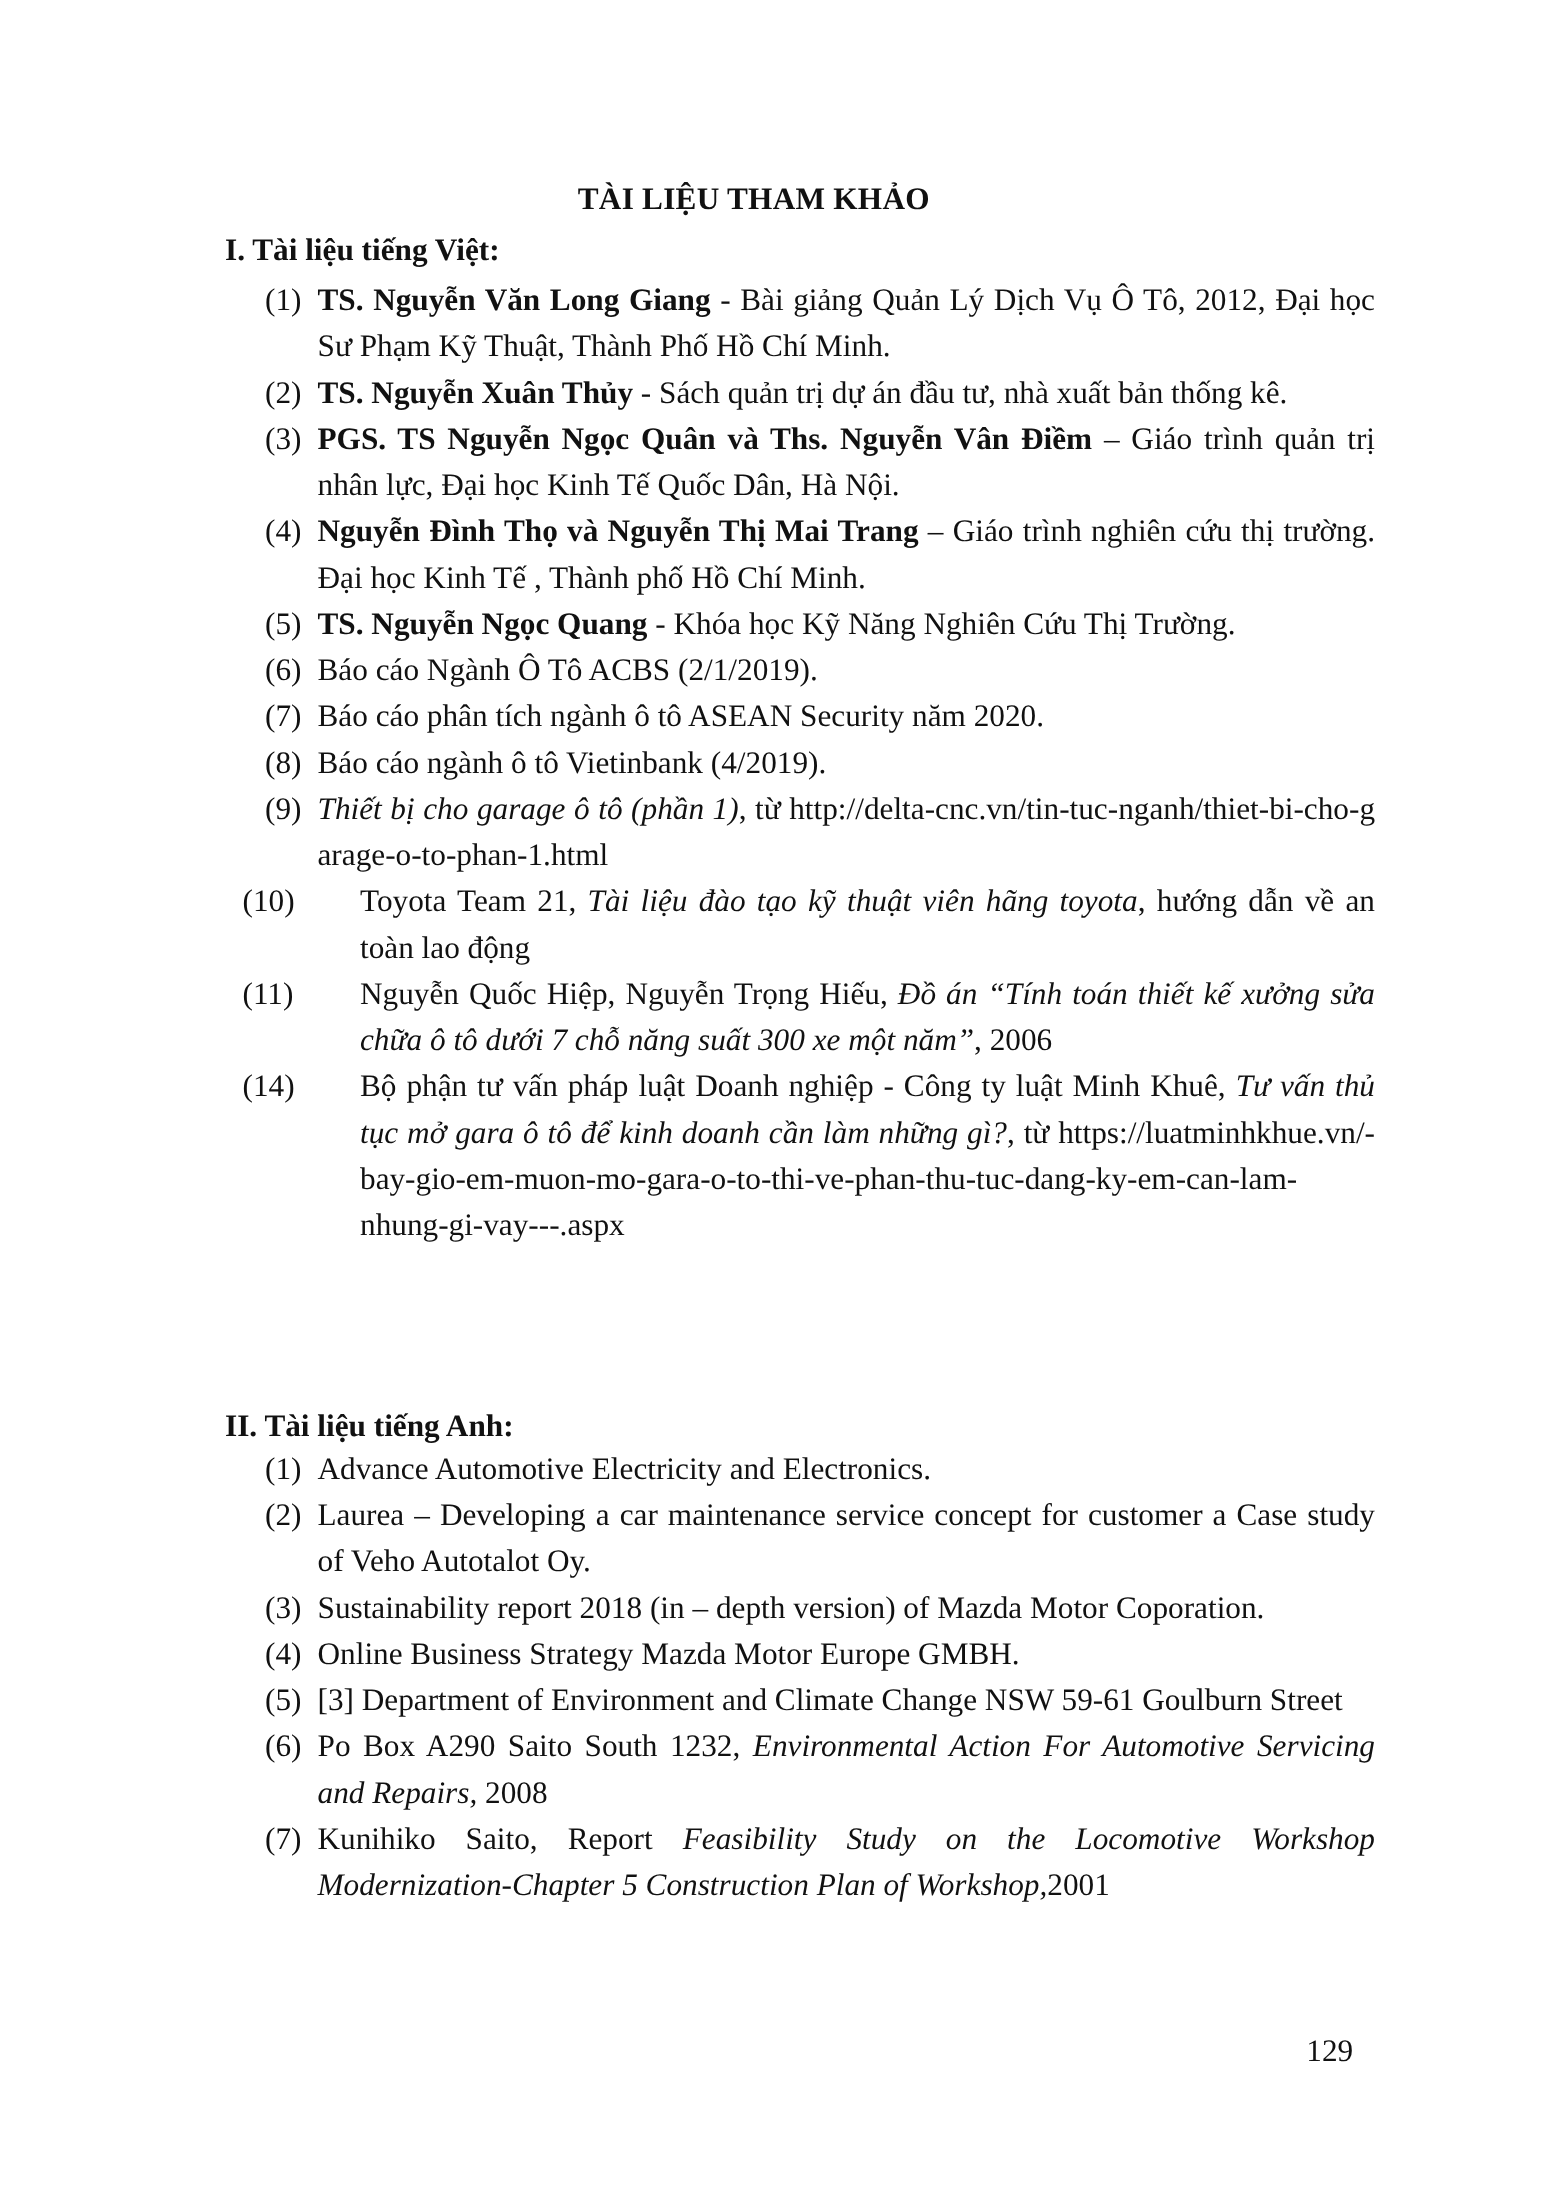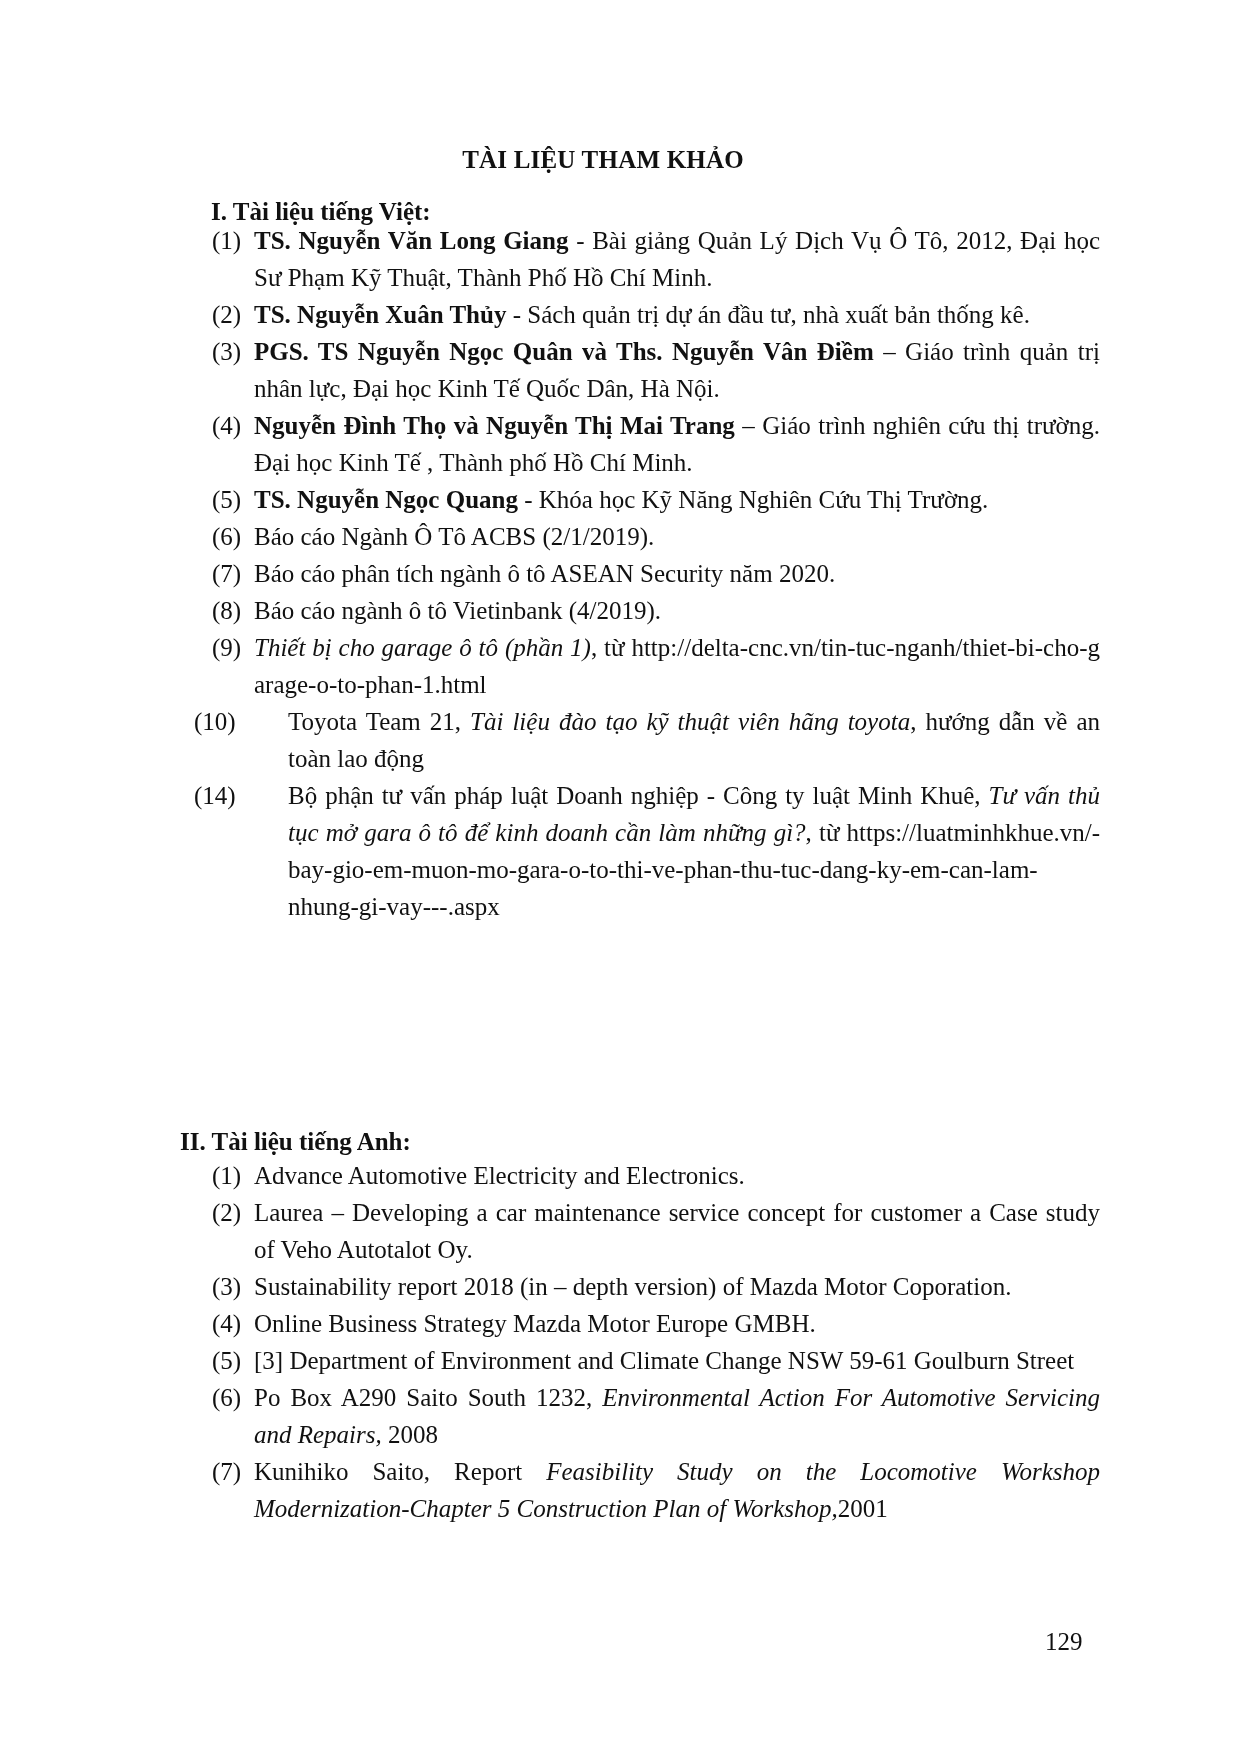--- a/index.html
+++ b/index.html
@@ -17,21 +17,21 @@
   .ref.double .body { margin-left: 108px; }
   .bold { font-weight: bold; }
   .ital { font-style: italic; }
   .page-number { position: absolute; top: 1628px; left: 1045px; font-size: 25px; text-align: right; }
 </style>
 </head>
 <body>
 
 <div class="page-title">TÀI LIỆU THAM KHẢO</div>
 
-<div class="section-heading" style="top:198px;margin-left:31px;">I. Tài liệu tiếng Việt:</div>
+<div class="section-heading" style="top:187px;">I. Tài liệu tiếng Việt:</div>
 
 <div class="ref-list" style="top:222px;">
   <div class="ref single">
     <span class="num">(1)</span>
     <span class="body"><span class="bold">TS. Nguyễn Văn Long Giang</span><span> - Bài giảng Quản Lý Dịch Vụ Ô Tô, 2012, Đại học Sư Phạm Kỹ Thuật, Thành Phố Hồ Chí Minh.</span></span>
   </div>
   <div class="ref single">
     <span class="num">(2)</span>
     <span class="body"><span class="bold">TS. Nguyễn Xuân Thủy</span><span> - Sách quản trị dự án đầu tư, nhà xuất bản thống kê.</span></span>
   </div>
@@ -61,20 +61,24 @@
   </div>
   <div class="ref single">
     <span class="num">(9)</span>
     <span class="body" style="word-break: break-all;"><span class="ital">Thiết bị cho garage ô tô (phần 1)</span><span>, từ http://delta-cnc.vn/tin-tuc-nganh/thiet-bi-cho-garage-o-to-phan-1.html</span></span>
   </div>
   <div class="ref double">
     <span class="num">(10)</span>
     <span class="body"><span>Toyota Team 21, </span><span class="ital">Tài liệu đào tạo kỹ thuật viên hãng toyota</span><span>, hướng dẫn về an toàn lao động</span></span>
   </div>
   <div class="ref double">
+    <span class="num">(11)</span>
+    <span class="body"><span>Nguyễn Quốc Hiệp, Nguyễn Trọng Hiếu, </span><span class="ital">Đồ án “Tính toán thiết kế xưởng sửa chữa ô tô dưới 7 chỗ năng suất 300 xe một năm”</span><span>, 2006</span></span>
+  </div>
+  <div class="ref double">
     <span class="num">(14)</span>
     <span class="body" style="word-break: break-word;"><span>Bộ phận tư vấn pháp luật Doanh nghiệp - Công ty luật Minh Khuê, </span><span class="ital">Tư vấn thủ tục mở gara ô tô để kinh doanh cần làm những gì?</span><span>, từ https://luatminhkhue.vn/-bay-gio-em-muon-mo-gara-o-to-thi-ve-phan-thu-tuc-dang-ky-em-can-lam-nhung-gi-vay---.aspx</span></span>
   </div>
 </div>
 
 <div class="section-heading" style="top:1128px;">II. Tài liệu tiếng Anh:</div>
 
 <div class="ref-list" style="top:1157px;">
   <div class="ref single">
     <span class="num">(1)</span>

